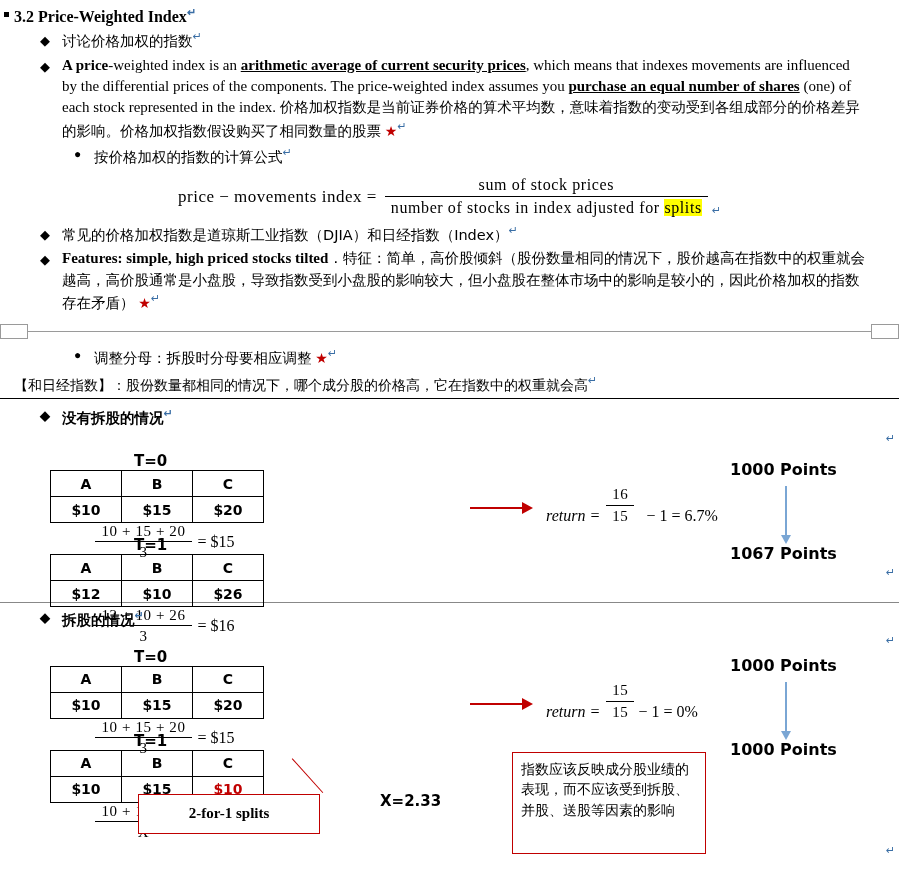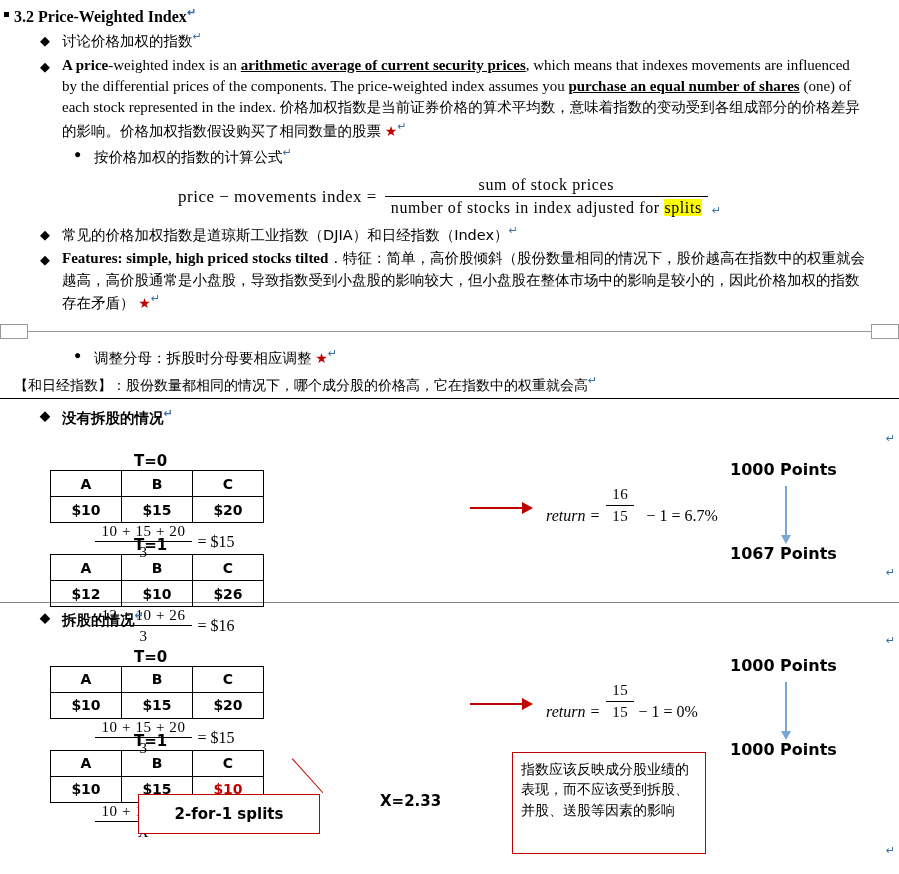--- a/index.html
+++ b/index.html
@@ -501,21 +501,21 @@
       <span style="margin-left:4px;">− 1 = 0%</span>
     </div>
 
     <div class="pts" style="left:690px; top:10px;">1000 Points</div>
     <div class="blue-arrow" style="left:745px; top:36px; height:50px;"></div>
     <div class="pts" style="left:690px; top:94px;">1000 Points</div>
 
     <div class="xval" style="left:340px; top:146px;">X=2.33</div>
 
     <div class="leader" style="left:252px; top:112px; width:46px; transform: rotate(48deg);"></div>
-    <div class="callout" style="left:98px; top:148px; width:180px; height:38px;">
+    <div class="callout" style="left:98px; top:148px; width:180px; height:38px;font-family:Liberation Serif, serif;">
       <span>2-for-1 splits</span>
     </div>
 
     <div class="callout-text" style="left:472px; top:106px; width:176px; height:88px;">
       <span>指数应该反映成分股业绩的表现，而不应该受到拆股、并股、送股等因素的影响</span>
     </div>
 
     <span class="pil-right" style="top:198px;">↵</span>
   </div>
 

